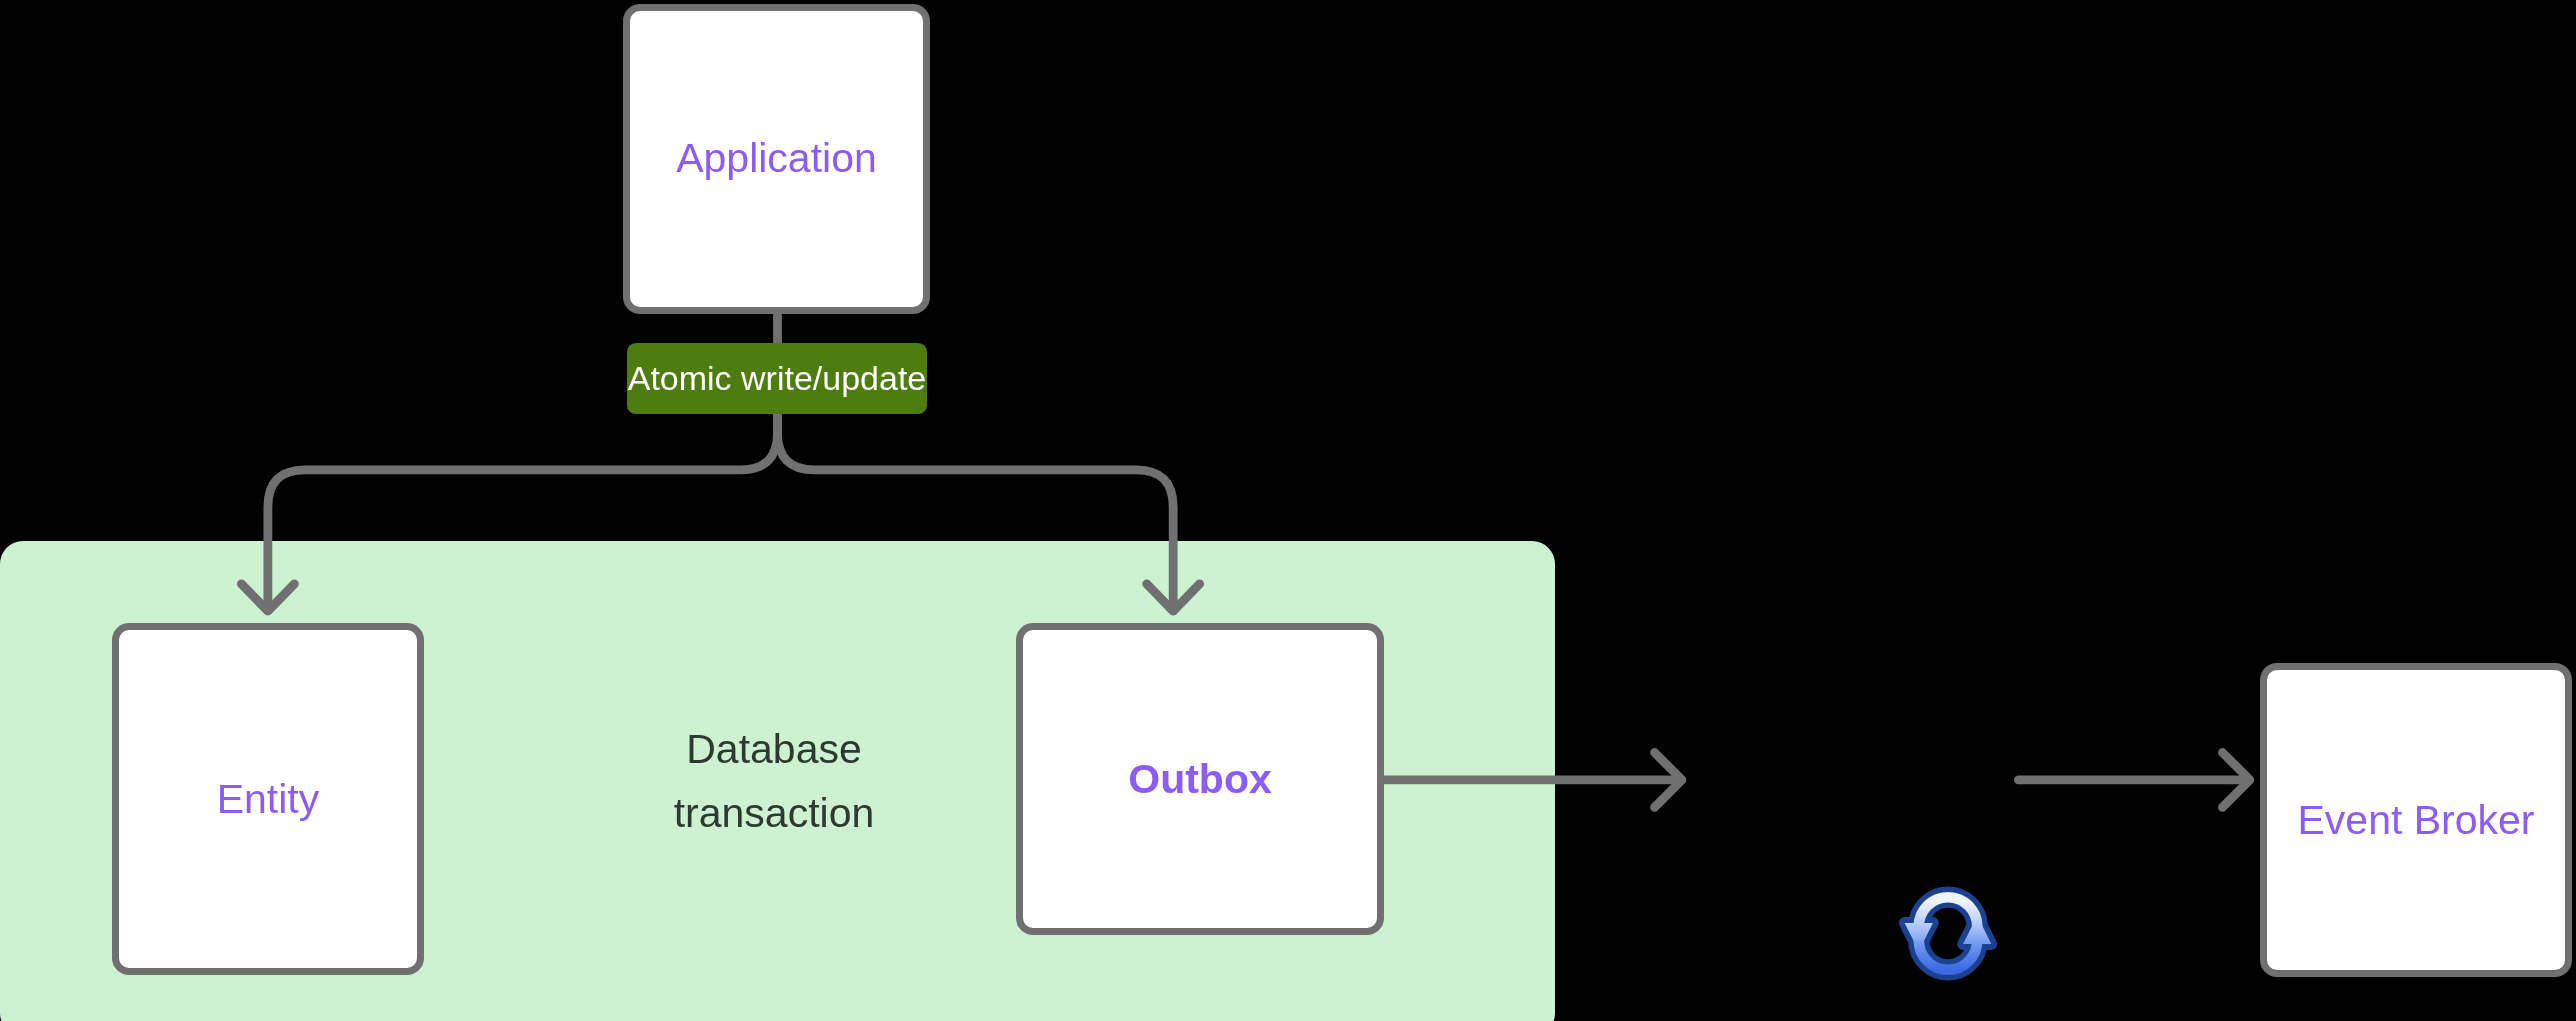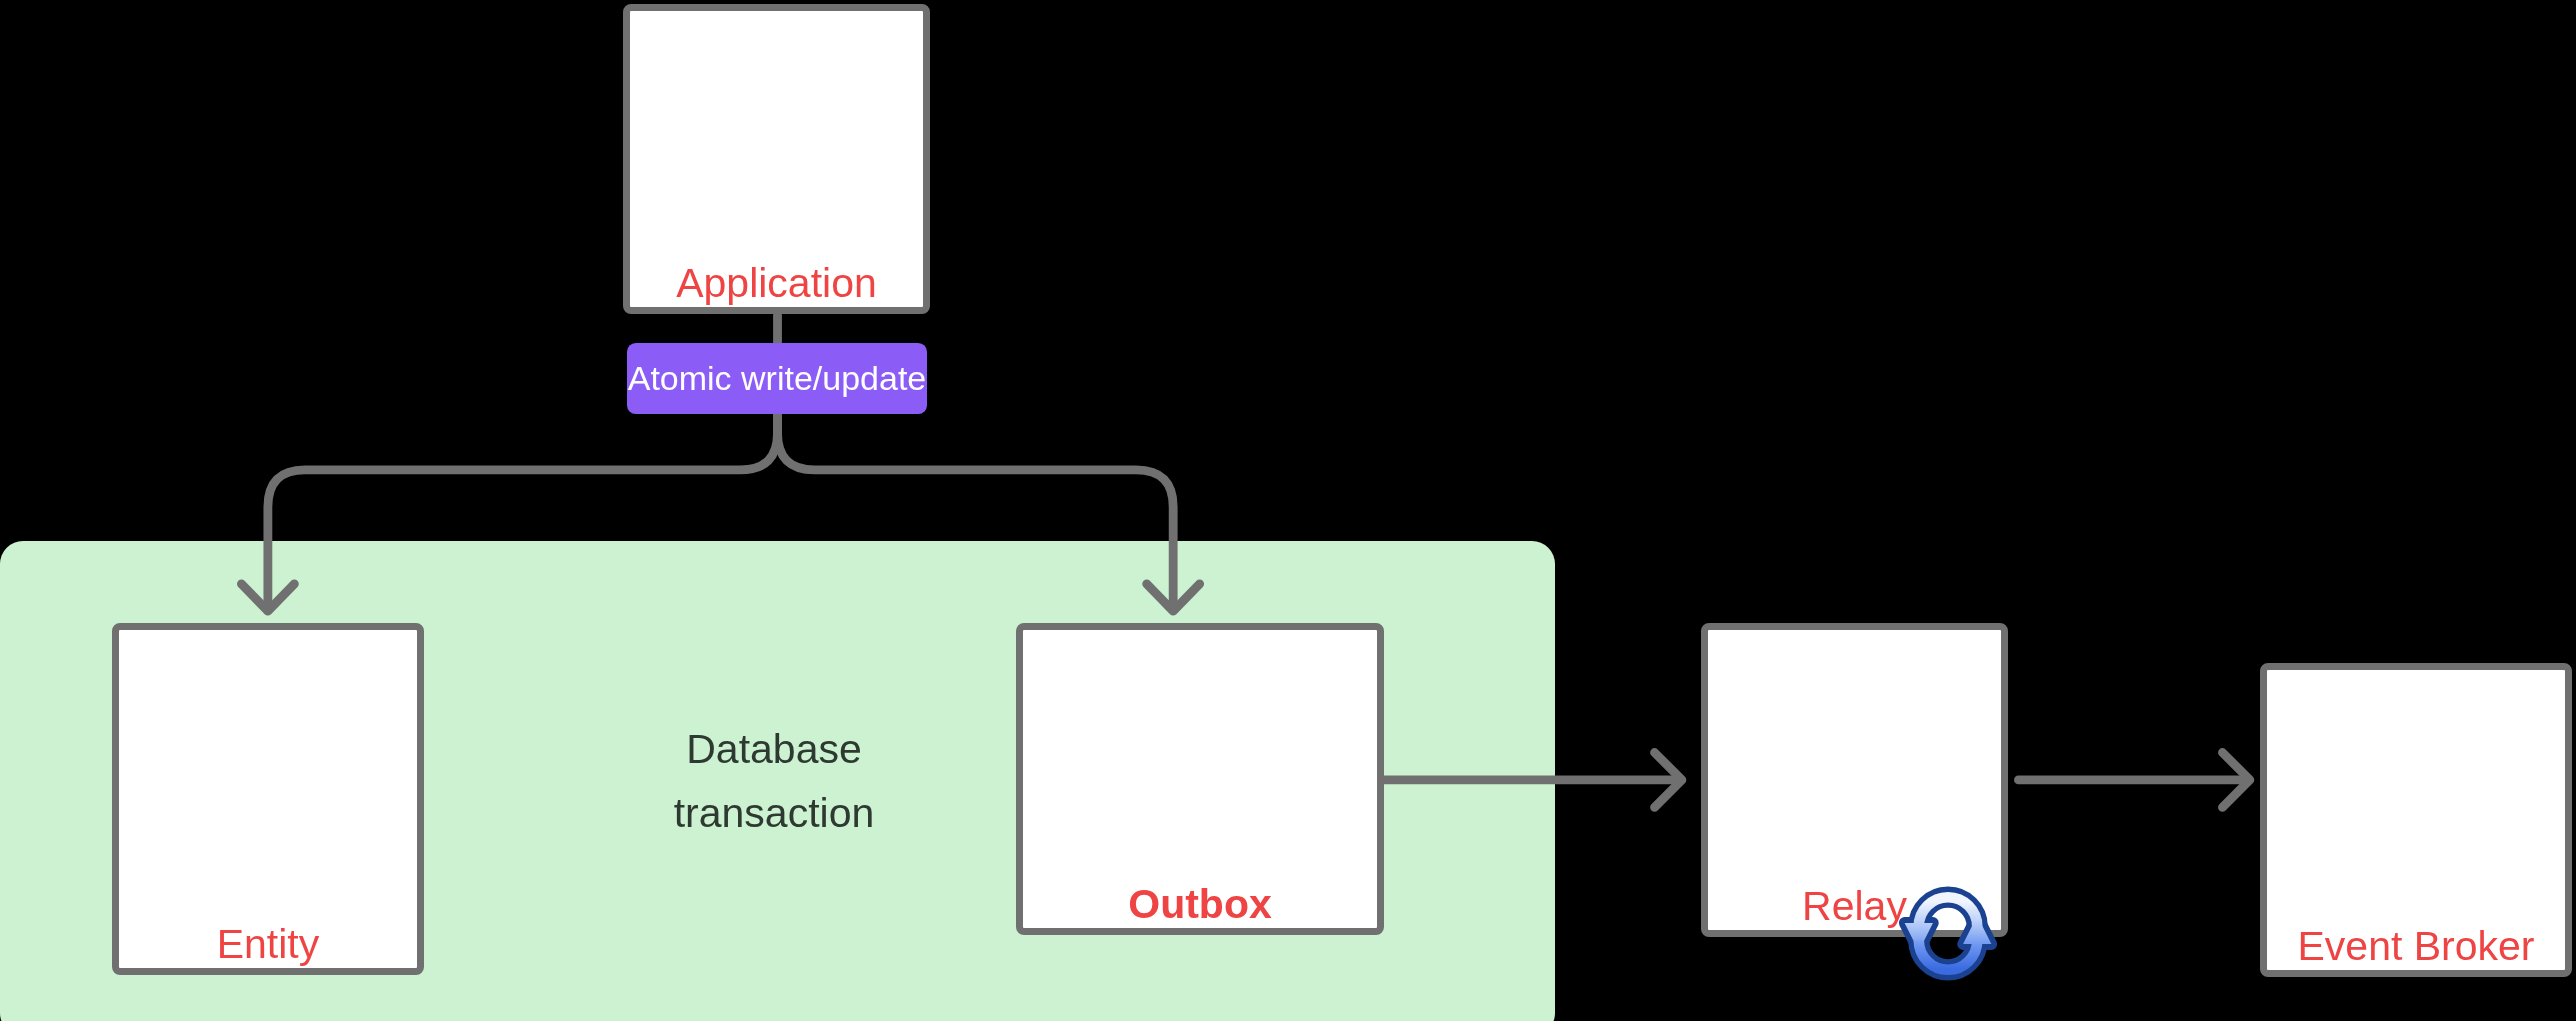--- a/index.html
+++ b/index.html
@@ -36,41 +36,41 @@
     left: 0; top: 0;
     width: 2576px; height: 1021px;
     z-index: 2;
     pointer-events: none;
   }
   
   .node {
     position: absolute;
     background: #ffffff;
     border: 7px solid #707070;
-    border-radius: 8px;
+    border-radius: 17px;
     box-sizing: border-box;
     display: flex;
-    align-items: flex-end;
+    align-items: center;
     justify-content: center;
     font-size: 41px;
-    color: #ef4444;
+    color: #8b5cf6;
     z-index: 3;
     white-space: nowrap;
   }
   #node-application { left: 623px;  top: 3.5px;   width: 307px; height: 310px; }
   #node-entity      { left: 112px;  top: 623px; width: 312px; height: 352px; }
   #node-outbox      { left: 1016px; top: 623px; width: 368px; height: 312px; font-weight: bold; }
   #node-relay       { left: 1701px; top: 623px; width: 307px; height: 314px; }
   #node-broker      { left: 2260px; top: 623px; width: 312px; height: 314px; margin-top: 40px; }
   
   .badge {
     position: absolute;
     left: 627px; top: 343px;
     width: 300px; height: 71px;
-    background: #8b5cf6;
+    background: #4d7c0f;
     border-radius: 8.8px;
     display: flex;
     align-items: center;
     justify-content: center;
     font-size: 34px;
     color: #ffffff;
     z-index: 4;
     white-space: nowrap;
   }
   
@@ -113,23 +113,20 @@
 
   <div class="node" id="node-application">
     <span>Application</span>
   </div>
   <div class="node" id="node-entity">
     <span>Entity</span>
   </div>
   <div class="node" id="node-outbox">
     <span>Outbox</span>
   </div>
-  <div class="node" id="node-relay">
-    <span>Relay</span>
-  </div>
   <div class="node" id="node-broker">
     <span>Event Broker</span>
   </div>
 
   <div class="badge">
     <span>Atomic write/update</span>
   </div>
 
   <svg id="sync-icon" viewBox="0 0 122 132" xmlns="http://www.w3.org/2000/svg">
     <defs>

